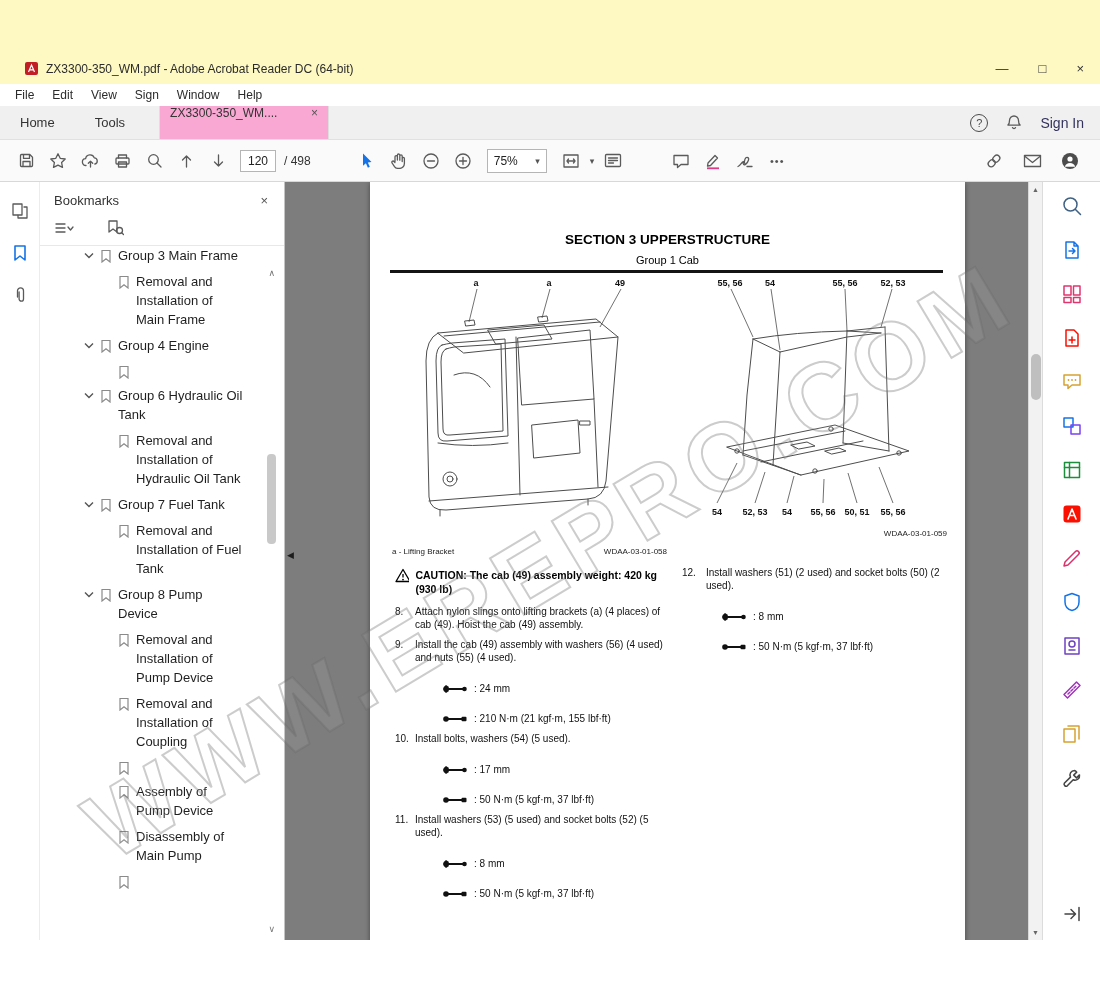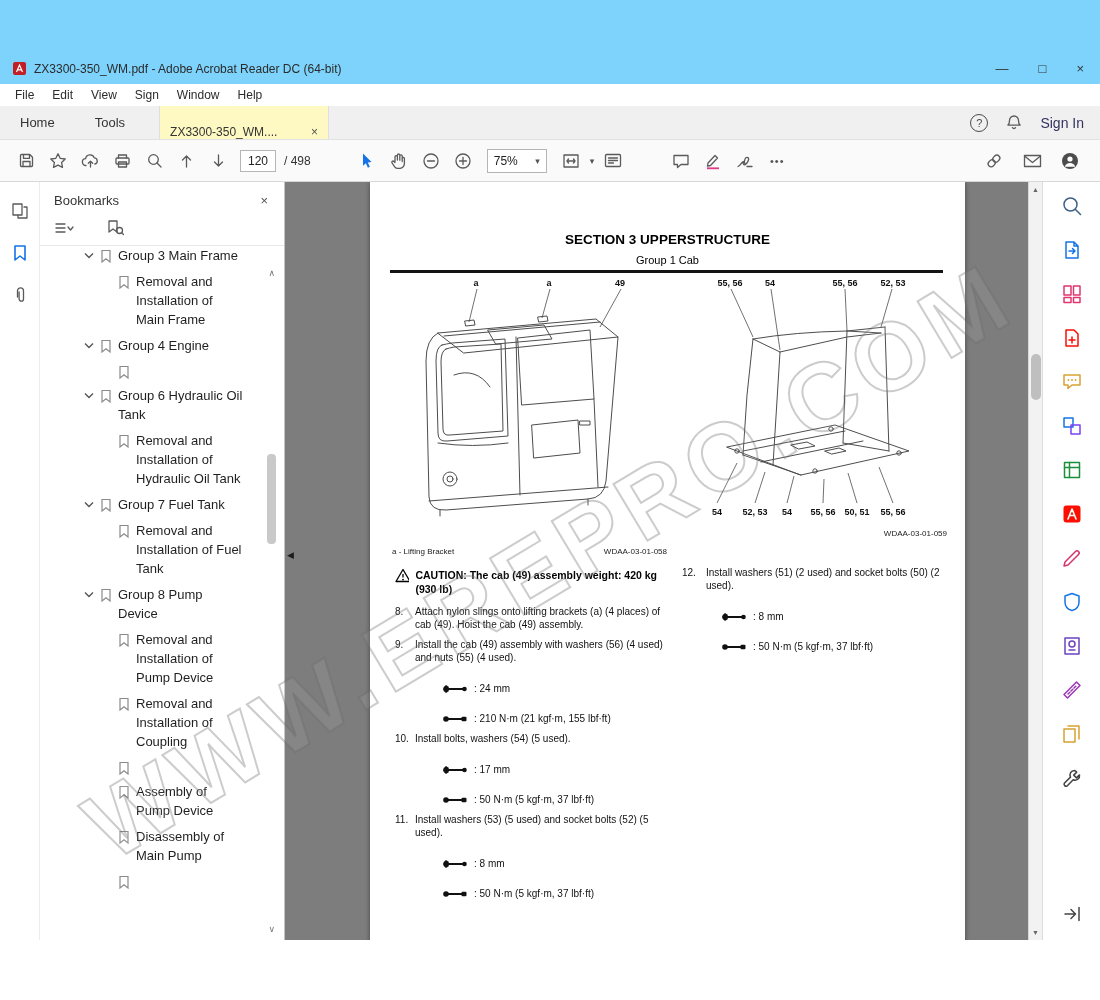--- a/index.html
+++ b/index.html
@@ -6,35 +6,35 @@
   html,body{width:1100px;height:1000px;overflow:hidden;background:#fff;
     font-family:"Liberation Sans",sans-serif;color:#222;position:relative}
   svg{display:block}
   .ic{fill:none;stroke:#5a5a5a;stroke-width:1.3;stroke-linecap:round;stroke-linejoin:round}
   .ric{fill:none;stroke-width:1.5;stroke-linecap:round;stroke-linejoin:round}
   .dw{fill:none;stroke:#4d4d4d;stroke-width:1;stroke-linecap:round;stroke-linejoin:round}
   .ldr{stroke:#333;stroke-width:.7}
   .figlbl{font:bold 9px "Liberation Sans",sans-serif;fill:#111}
 
   
-  .titlebar{height:84px;background:#7dd3fc;display:flex;align-items:flex-end;padding:0 10px 8px 12px}
+  .titlebar{height:84px;background:#fef9c3;display:flex;align-items:flex-end;padding:0 10px 8px 24px}
   .title-left{display:flex;align-items:center;gap:7px}
   .title-text{font-size:12px;color:#2b2b2b}
   .win-controls{margin-left:auto;display:flex;align-items:flex-end;gap:30px;padding-right:6px;
     font-size:13px;color:#333}
   .win-controls span{cursor:default}
 
   
   .menubar{height:22px;display:flex;align-items:center;padding-left:6px;background:#fff}
   .menubar span{font-size:12px;color:#2b2b2b;padding:0 9px}
 
   
   .tabbar{height:34px;background:#f0f0f0;border-bottom:1px solid #e1e1e1;display:flex;align-items:stretch}
   .tab{display:flex;align-items:center;padding:0 20px;font-size:13px;color:#333}
-  .doc-tab{background:#fef9c3;margin-left:14px;width:170px;display:flex;align-items:flex-end;gap:8px;
+  .doc-tab{background:#f9a8d4;margin-left:14px;width:170px;display:flex;align-items:flex-start;gap:8px;
     padding:0 10px;font-size:12px;color:#333;border-left:1px solid #dedede;border-right:1px solid #dedede}
   .doc-tab .lbl{flex:1;white-space:nowrap;overflow:hidden}
   .tab-close{font-size:12px;color:#555}
   .tabbar-right{margin-left:auto;display:flex;align-items:center;gap:18px;padding-right:16px}
   .help-circle{width:18px;height:18px;border:1.4px solid #4a4a4a;border-radius:50%;
     display:flex;align-items:center;justify-content:center;font-size:11px;color:#4a4a4a}
   .signin{font-size:14px;color:#32325d}
 
   
   .toolbar{height:42px;background:#fafafa;border-bottom:1px solid #d8d8d8;

